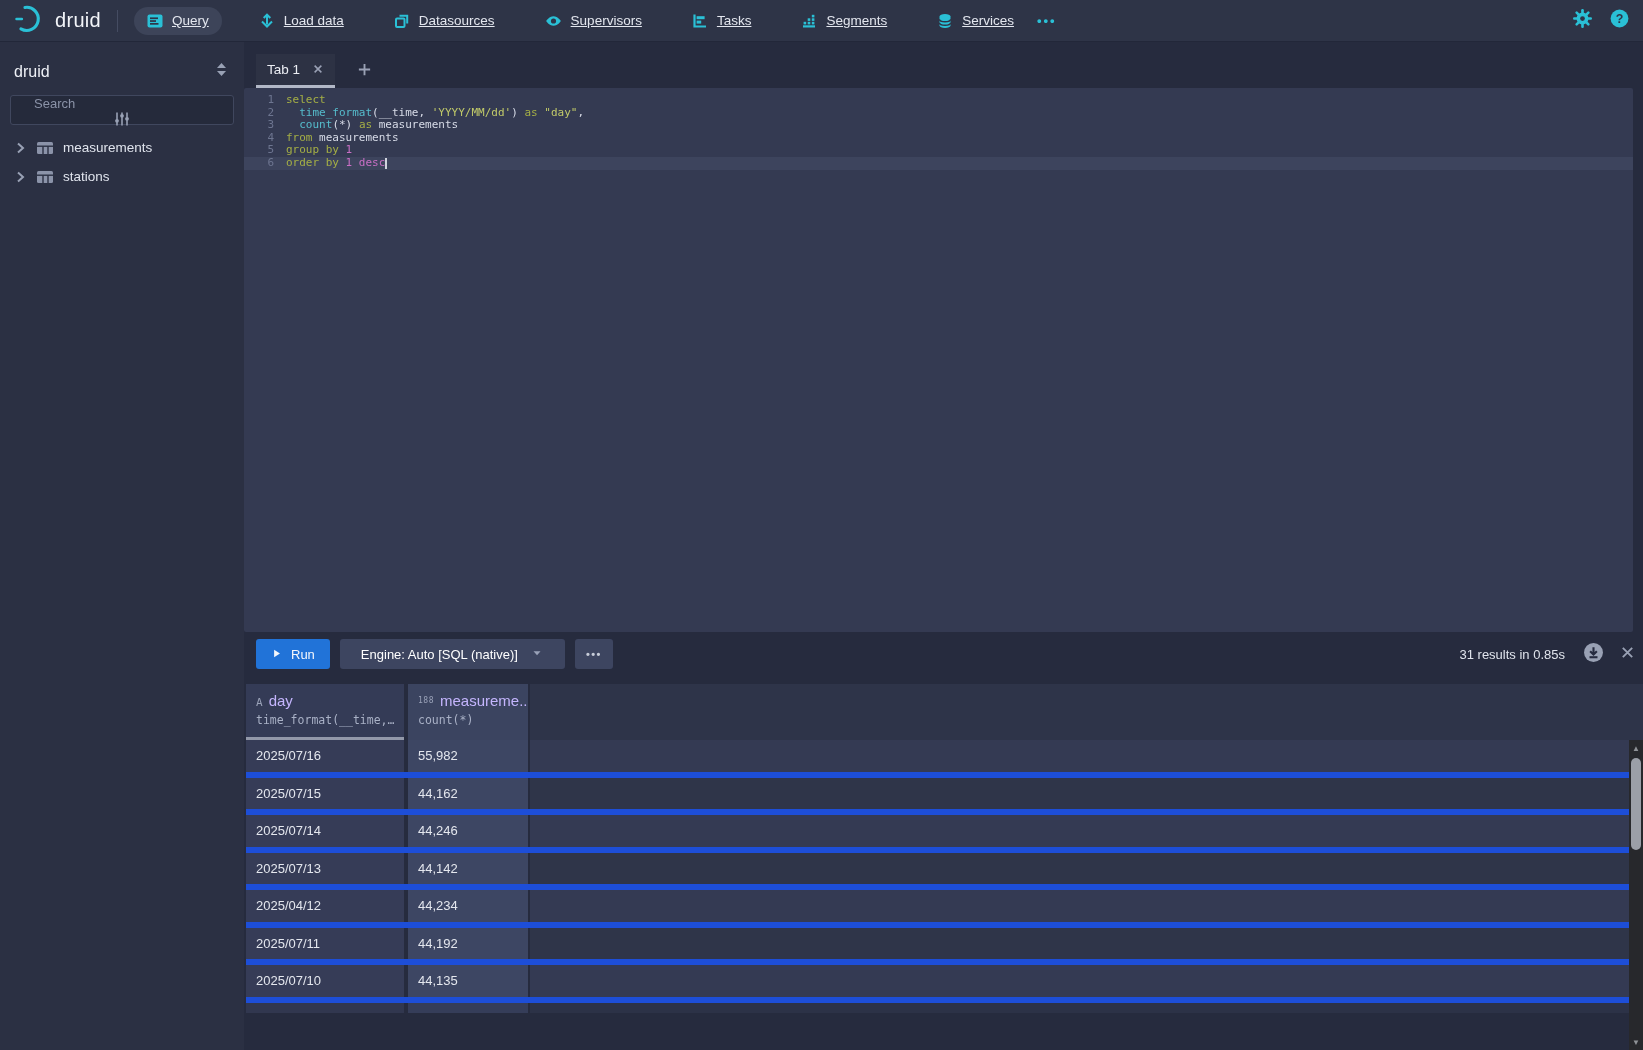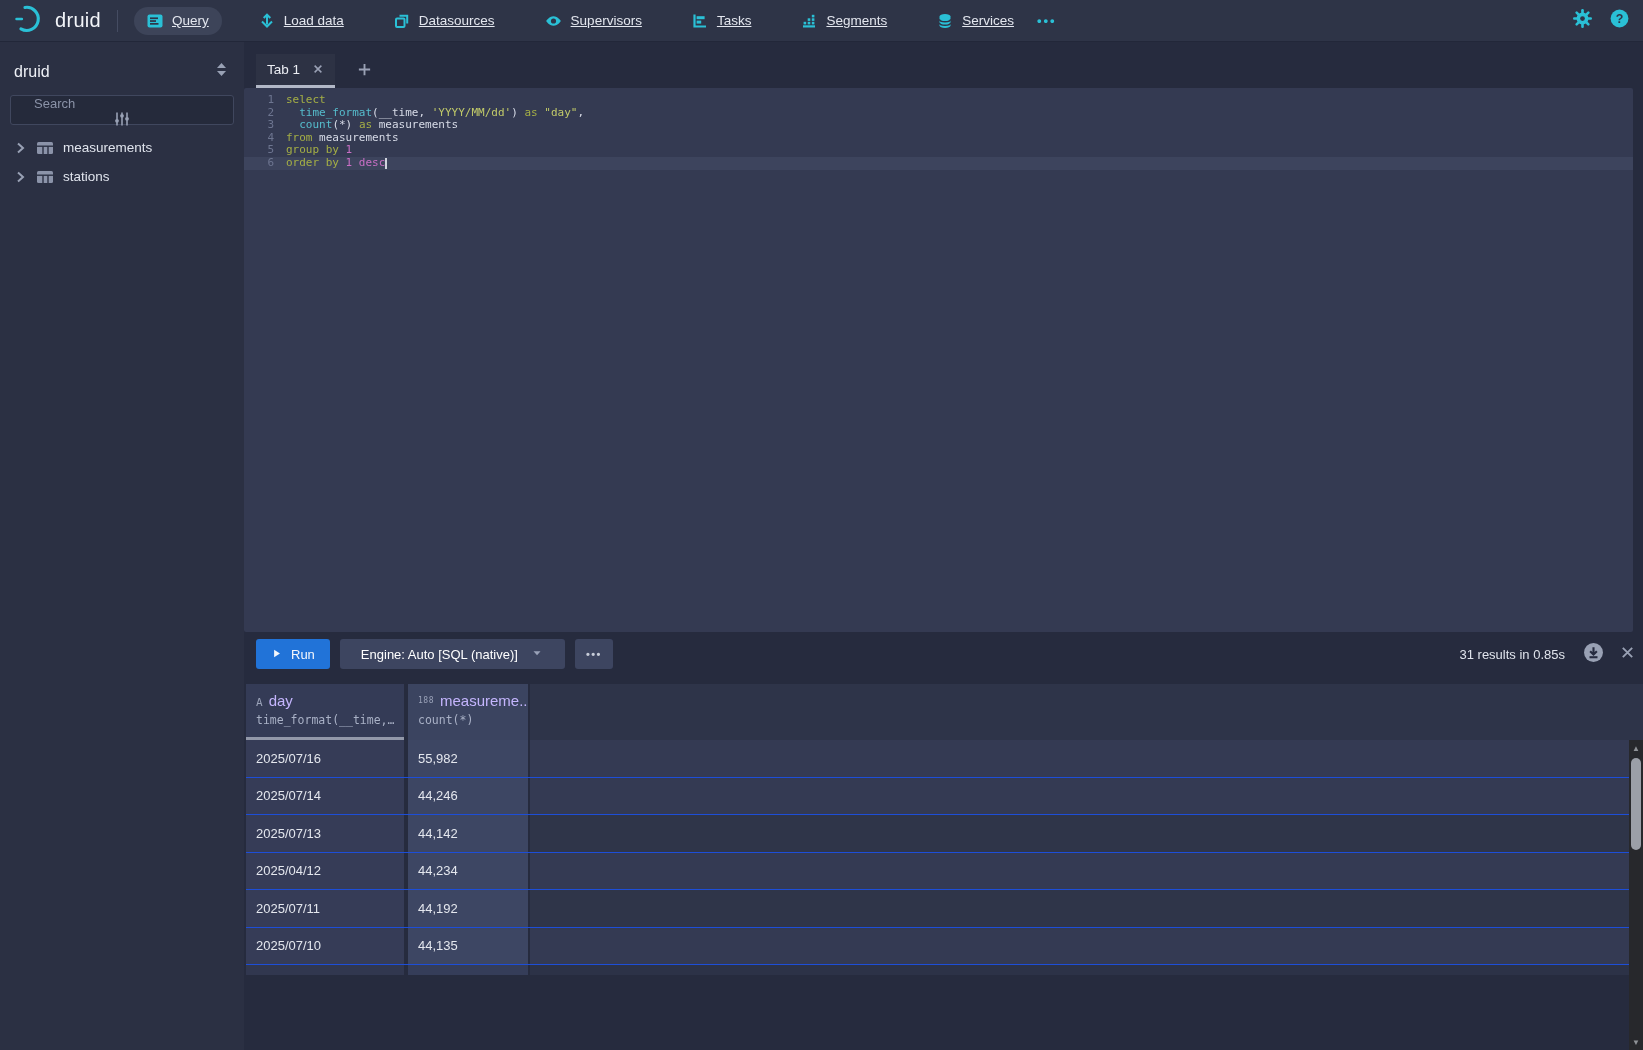--- a/index.html
+++ b/index.html
@@ -108,21 +108,21 @@
   .th { padding:8px 0 0 10px; position:relative; }
   .th.c1 { width:158px; background:#343b56; flex-shrink:0; cursor:pointer; }
   .th.c2 { width:120px; background:#3b4460; margin-left:4px; flex-shrink:0; cursor:pointer; }
   .th.sorted::after { content:""; position:absolute; left:0; right:0; bottom:0; height:3px; background:#9298a9; }
   .th-filler { flex:1; background:#2e3449; margin-left:2px; }
   .th-name-row { display:flex; align-items:baseline; gap:6px; }
   .type-badge { font-family:"DejaVu Sans Mono",monospace; font-size:11px; color:#9aa2b8; }
   .type-badge.num-type { font-size:8px; letter-spacing:.5px; position:relative; top:-3px; }
   .col-name { font-size:15px; color:#c4b5fd; white-space:nowrap; overflow:hidden; }
   .th-expr { margin-top:4px; font-family:"DejaVu Sans Mono",monospace; font-size:11.5px; color:#a9b1c6; white-space:nowrap; overflow:hidden; }
-  .tr { display:flex; height:37.5px; border-bottom:1px solid #1d4ed8; }
+  .tr { display:flex; height:37.5px; border-bottom:6px solid #1d4ed8; }
   .td { font-size:13px; color:#e4e7ee; padding-left:10px; display:flex; align-items:center; cursor:pointer; }
   .td.c1 { width:158px; background:#363c57; flex-shrink:0; }
   .td.c2 { width:120px; background:#3d4663; margin-left:4px; flex-shrink:0; }
   .td-filler { flex:1; margin-left:2px; }
   .tr.odd .td-filler { background:#343a53; }
   .tr.even .td-filler { background:#2f3549; }
   .tr.partial { height:10px; border-bottom:none; }
   .tr.partial .td.c1 { background:#31374f; }
   .tr.partial .td.c2 { background:#353d59; }
   .tr.partial .td-filler { background:#2c3247; }
@@ -369,20 +369,25 @@
             <div class="th-expr">count(*)</div>
           </div>
           <div class="th-filler"></div>
         </div>
       <div class="tbody">
           <div class="tr odd">
             <div class="td c1">2025/07/16</div>
             <div class="td c2">55,982</div>
             <div class="td-filler"></div>
           </div>
+          <div class="tr even">
+            <div class="td c1">2025/07/15</div>
+            <div class="td c2">44,162</div>
+            <div class="td-filler"></div>
+          </div>
           <div class="tr odd">
             <div class="td c1">2025/07/14</div>
             <div class="td c2">44,246</div>
             <div class="td-filler"></div>
           </div>
           <div class="tr even">
             <div class="td c1">2025/07/13</div>
             <div class="td c2">44,142</div>
             <div class="td-filler"></div>
           </div>

